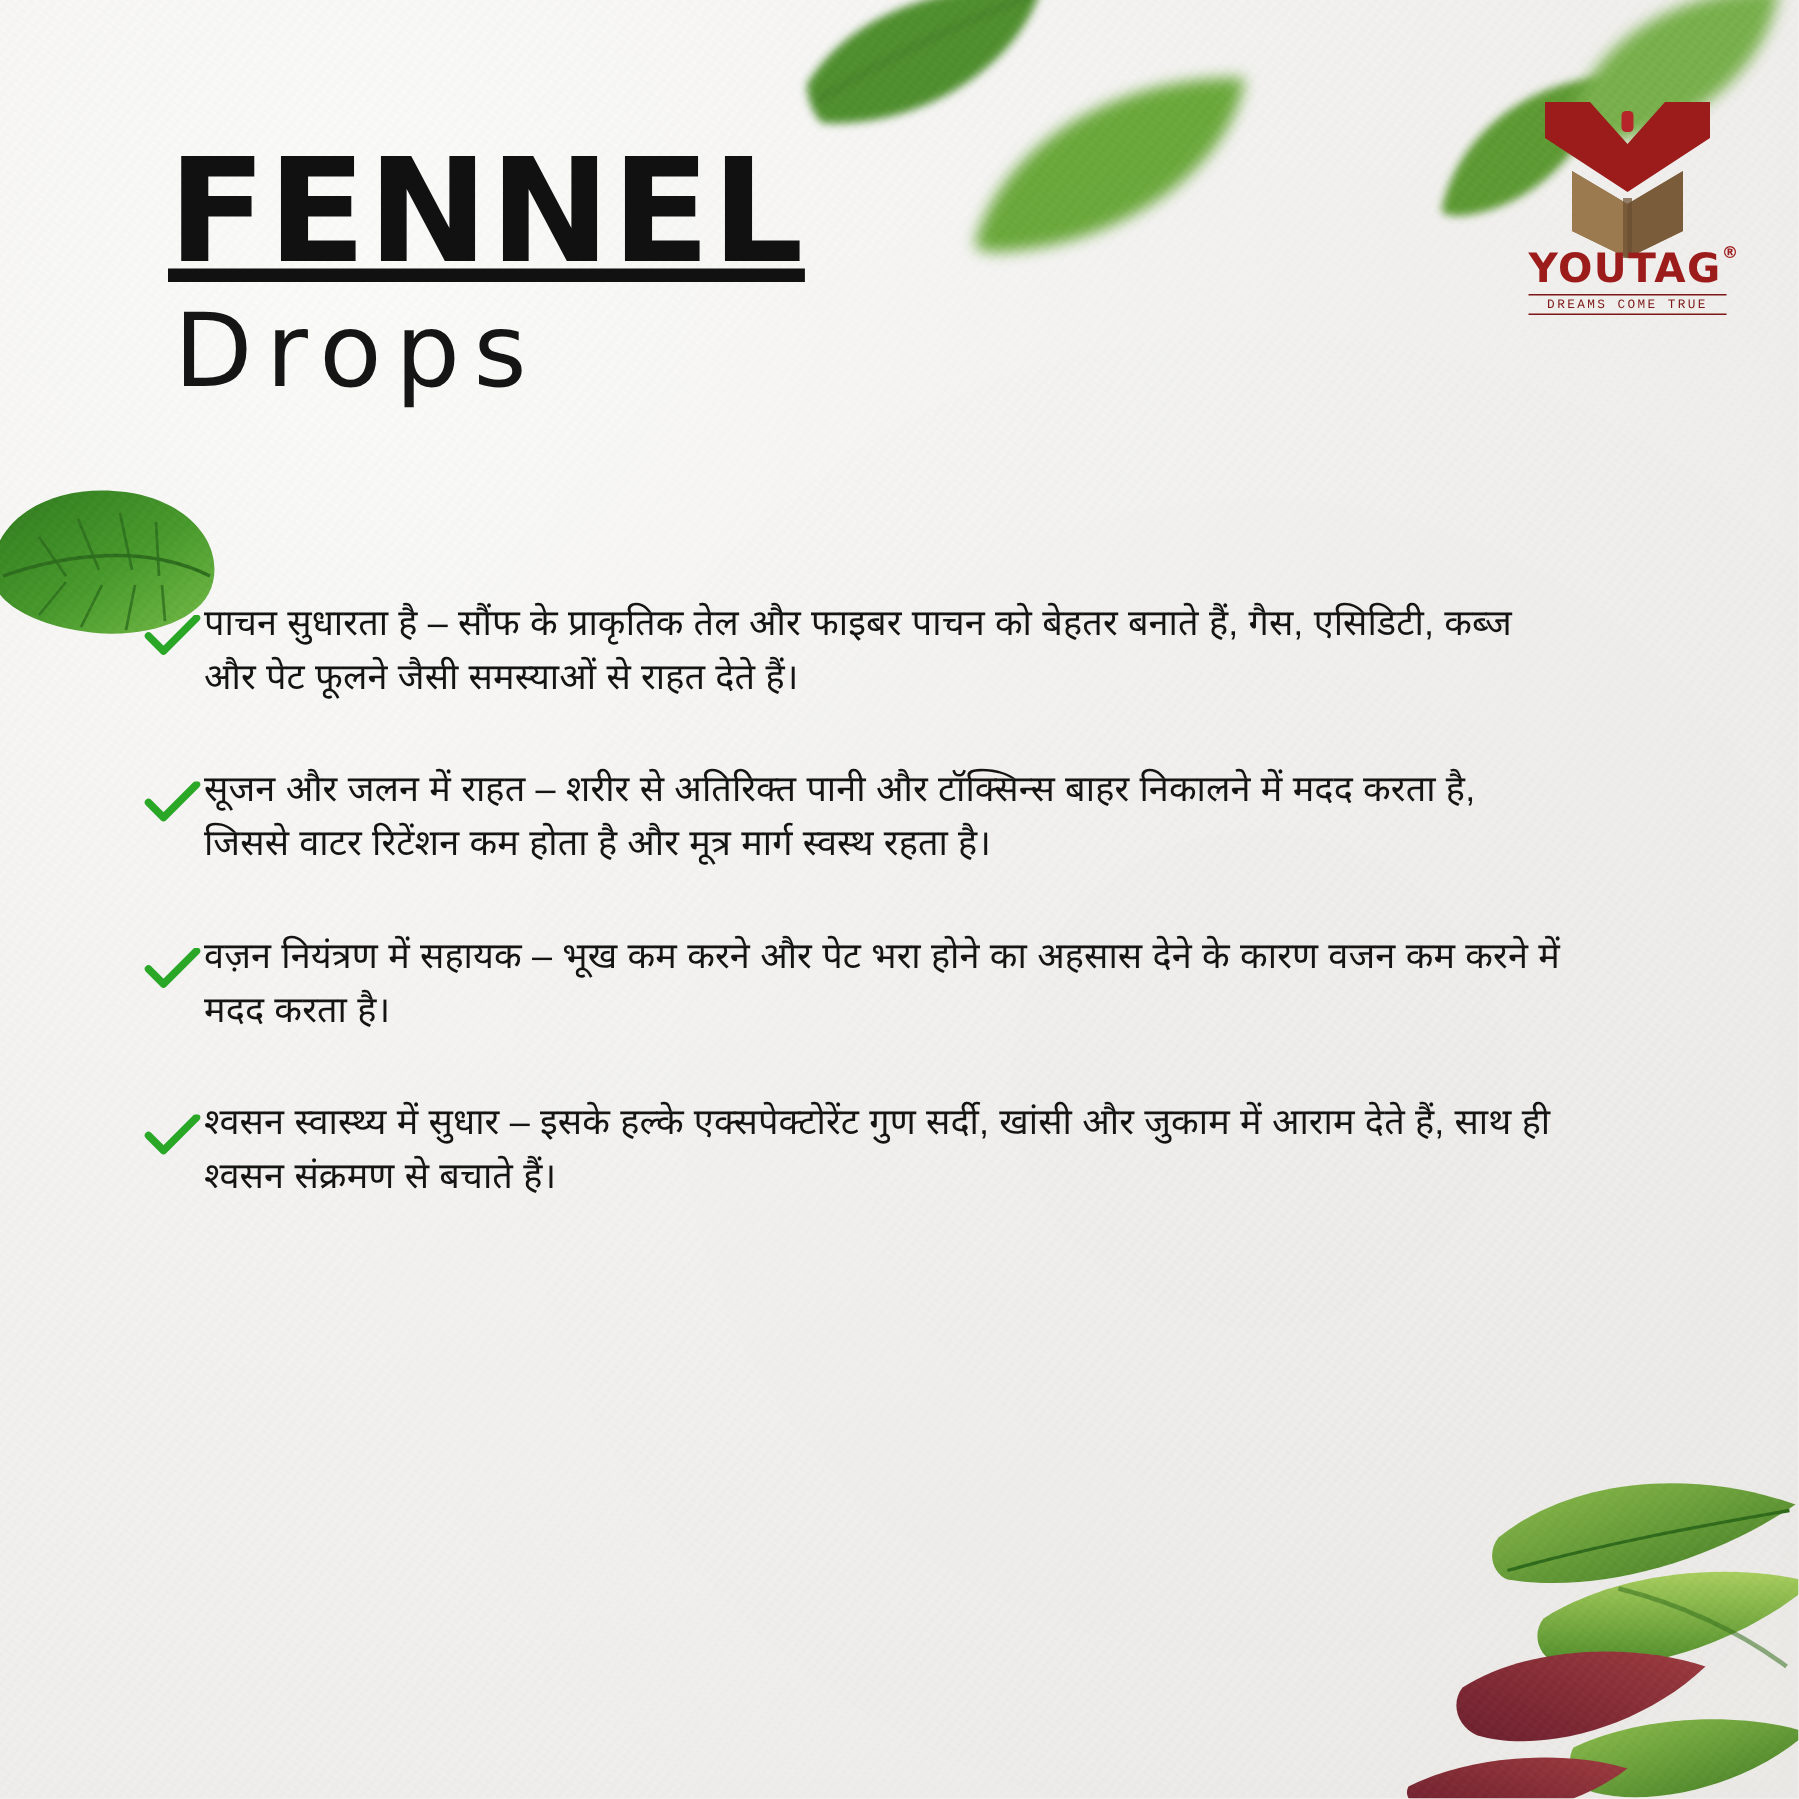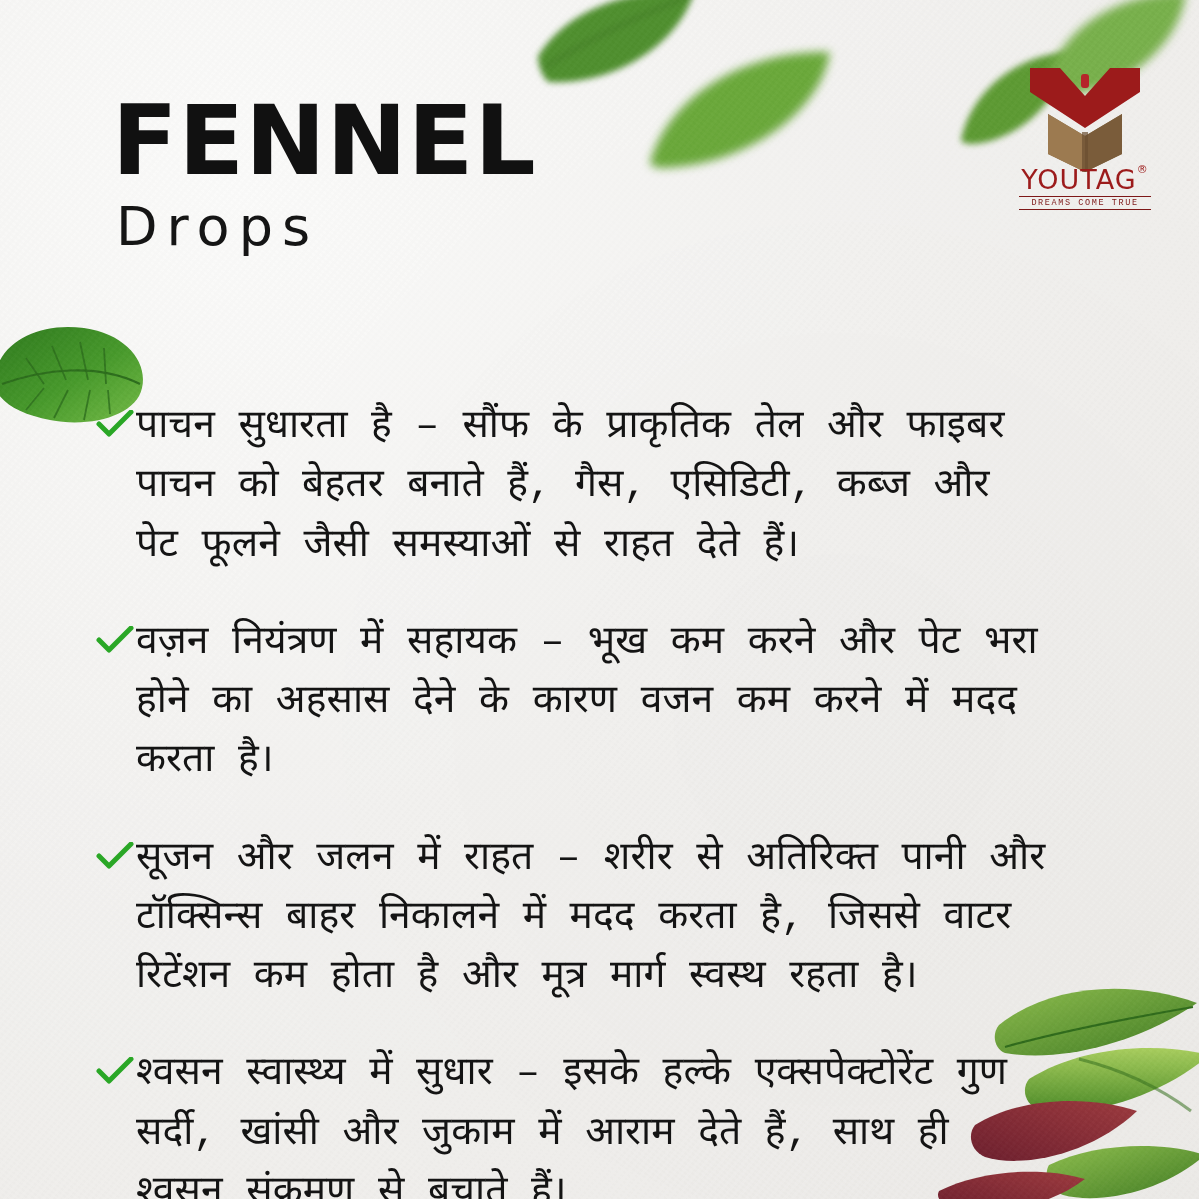--- a/index.html
+++ b/index.html
@@ -47,21 +47,21 @@
   #logo {
     position: absolute;
     top: 62px;
     right: 48px;
     width: 132px;
     text-align: center;
   }
   #logo-mark { width: 118px; height: 110px; display: block; margin: 0 auto; }
   #logo-word {
     font-family: "DejaVu Sans", sans-serif;
-    font-weight: normal;
+    font-weight: bold;
     font-size: 27px;
     letter-spacing: 1px;
     color: #9c1b1b;
     line-height: 1;
     margin-top: -6px;
     position: relative;
     display: inline-block;
   }
   #logo-reg {
     font-size: 11px;
@@ -88,25 +88,26 @@
     top: 96px;
   }
   #title-main {
     font-family: "DejaVu Sans", sans-serif;
     font-weight: bold;
     font-size: 96px;
     line-height: .95;
     letter-spacing: 1px;
     color: #111111;
     margin: 0;
+    text-decoration: underline;
   }
   #title-sub {
     font-family: "DejaVu Sans", sans-serif;
     font-weight: 400;
-    font-size: 54px;
+    font-size: 68px;
     line-height: 1.05;
     letter-spacing: 9px;
     color: #151515;
     margin: 12px 0 0 4px;
   }
 
   
   #benefits {
     position: absolute;
     left: 96px;
@@ -118,22 +119,22 @@
     align-items: flex-start;
     margin-bottom: 38px;
   }
   .benefit:last-child { margin-bottom: 16px; }
   .check {
     flex: 0 0 auto;
     width: 40px;
     margin-top: 12px;
   }
   .benefit-text {
-    font-family: Liberation Mono, monospace;
-    font-size: 39px;
+    font-family: Liberation Sans, sans-serif;
+    font-size: 24px;
     line-height: 1.52;
     color: #141414;
     letter-spacing: .1px;
   }
 </style>
 </head>
 <body>
 
 <div id="poster">
 
@@ -226,36 +227,36 @@
       </span>
       <span class="benefit-text">पाचन सुधारता है – सौंफ के प्राकृतिक तेल और फाइबर पाचन को बेहतर बनाते हैं, गैस, एसिडिटी, कब्ज और पेट फूलने जैसी समस्याओं से राहत देते हैं।</span>
     </div>
 
     <div class="benefit">
       <span class="check">
         <svg width="38" height="30" viewBox="0 0 38 30">
             <path d="M3 14 L13 24 L35 2" stroke="#2aa726" stroke-width="5" fill="none" stroke-linecap="round" stroke-linejoin="round"></path>
           </svg>
       </span>
+      <span class="benefit-text">सूजन और जलन में राहत – शरीर से अतिरिक्त पानी और टॉक्सिन्स बाहर निकालने में मदद करता है, जिससे वाटर रिटेंशन कम होता है और मूत्र मार्ग स्वस्थ रहता है।</span>
+    </div>
+
+    <div class="benefit">
+      <span class="check">
+        <svg width="38" height="30" viewBox="0 0 38 30">
+            <path d="M3 14 L13 24 L35 2" stroke="#2aa726" stroke-width="5" fill="none" stroke-linecap="round" stroke-linejoin="round"></path>
+          </svg>
+      </span>
       <span class="benefit-text">वज़न नियंत्रण में सहायक – भूख कम करने और पेट भरा होने का अहसास देने के कारण वजन कम करने में मदद करता है।</span>
     </div>
 
     <div class="benefit">
       <span class="check">
         <svg width="38" height="30" viewBox="0 0 38 30">
             <path d="M3 14 L13 24 L35 2" stroke="#2aa726" stroke-width="5" fill="none" stroke-linecap="round" stroke-linejoin="round"></path>
           </svg>
       </span>
-      <span class="benefit-text">सूजन और जलन में राहत – शरीर से अतिरिक्त पानी और टॉक्सिन्स बाहर निकालने में मदद करता है, जिससे वाटर रिटेंशन कम होता है और मूत्र मार्ग स्वस्थ रहता है।</span>
-    </div>
-
-    <div class="benefit">
-      <span class="check">
-        <svg width="38" height="30" viewBox="0 0 38 30">
-            <path d="M3 14 L13 24 L35 2" stroke="#2aa726" stroke-width="5" fill="none" stroke-linecap="round" stroke-linejoin="round"></path>
-          </svg>
-      </span>
       <span class="benefit-text">श्वसन स्वास्थ्य में सुधार – इसके हल्के एक्सपेक्टोरेंट गुण सर्दी, खांसी और जुकाम में आराम देते हैं, साथ ही श्वसन संक्रमण से बचाते हैं।</span>
     </div>
 
   </div>
 
 </div>
 
 </body></html>

